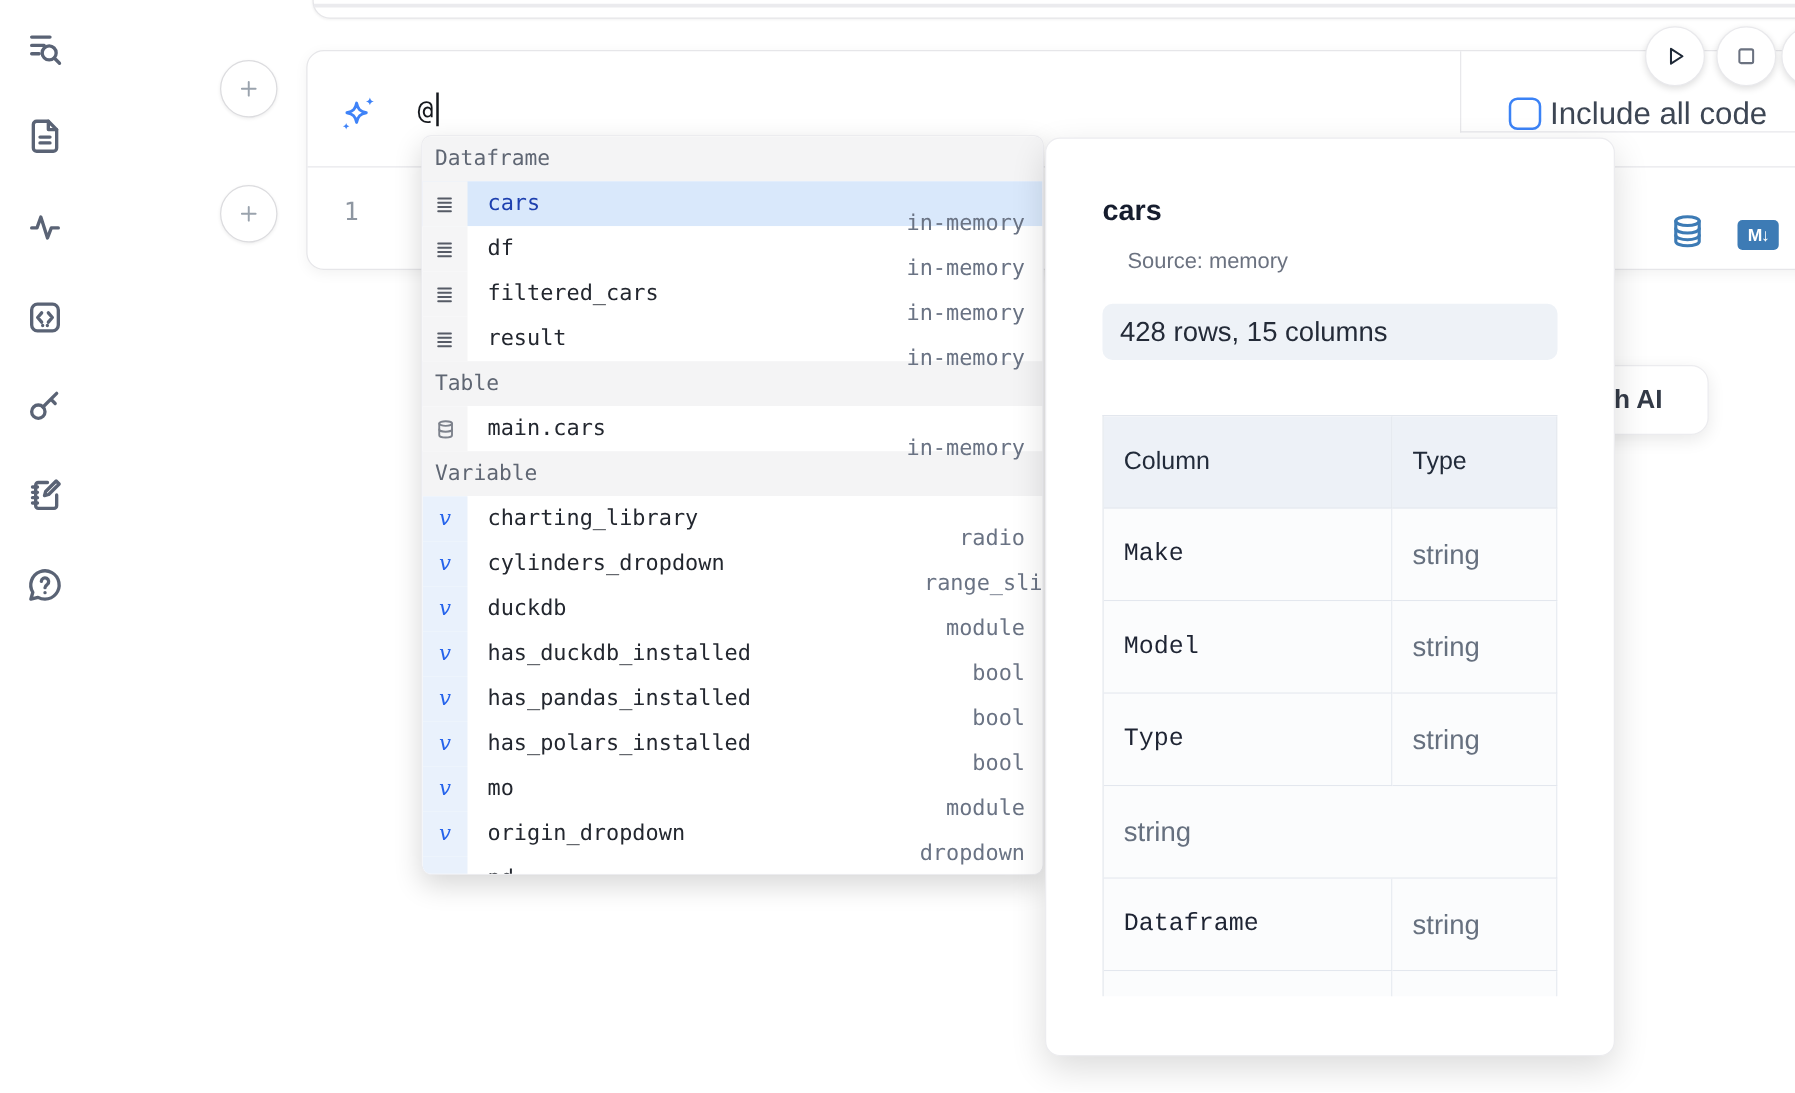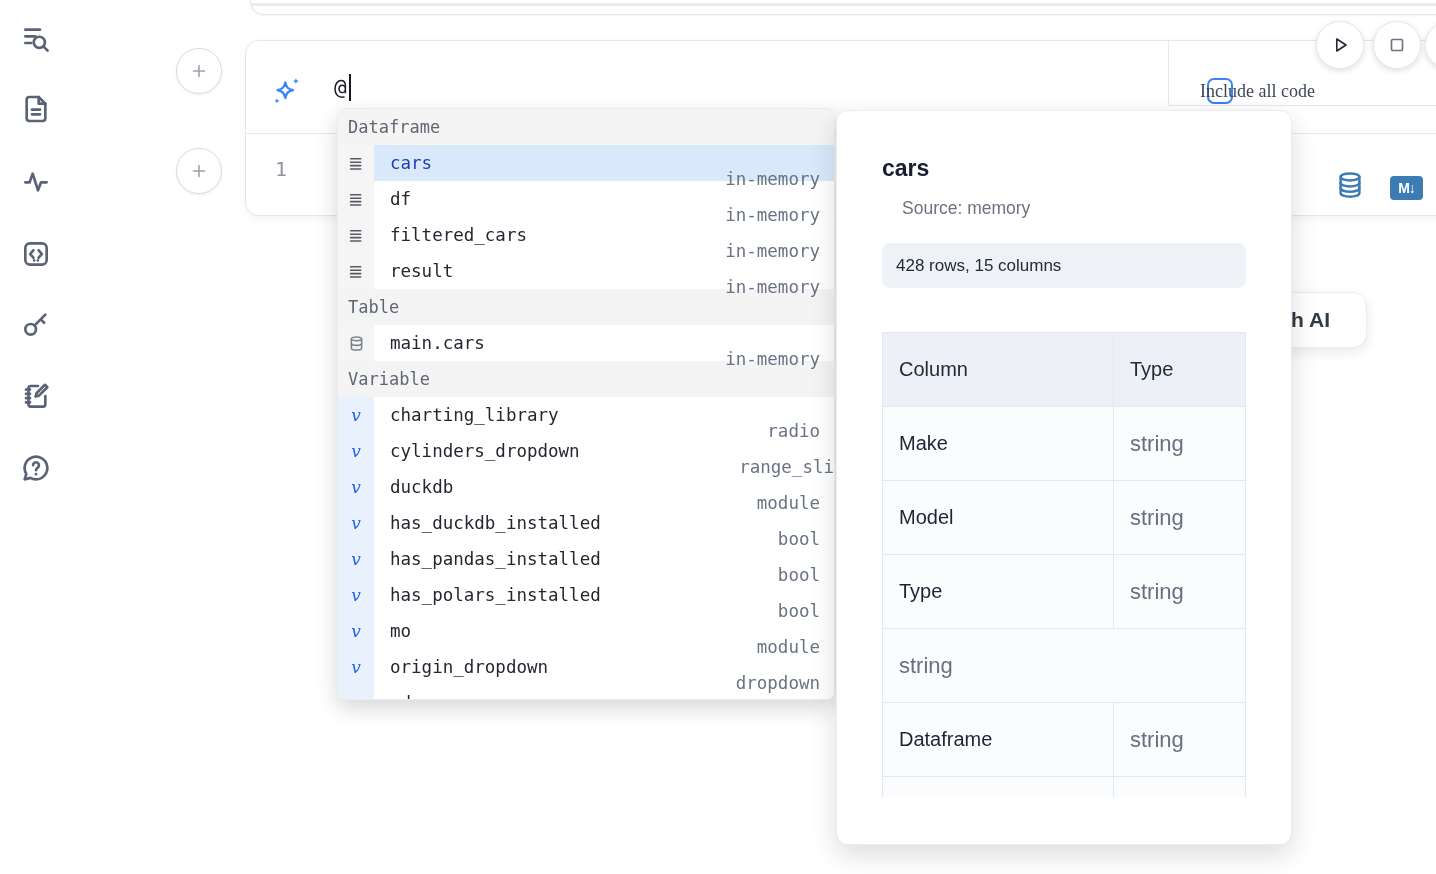--- a/index.html
+++ b/index.html
@@ -26,21 +26,21 @@
   .cell-card{position:absolute;left:245px;top:40px;right:-24px;height:174px;background:#fff;
     border:1px solid #e6e6e9;border-radius:14px 0 0 14px;box-shadow:0 3px 10px rgba(0,0,0,.05);z-index:1;}
   .cell-divider{position:absolute;left:0;right:0;top:92px;height:1px;background:#e8e8eb;}
   .include-box{position:absolute;left:922px;top:0;right:0;height:64px;
     border-left:1px solid #e8e8eb;border-bottom:1px solid #e8e8eb;}
   .sparkle{position:absolute;left:25px;top:34px;width:32px;height:32px;}
   .ai-input{position:absolute;left:88px;top:33px;font-size:21px;color:#15181d;display:flex;align-items:center;}
   .caret{display:inline-block;width:2px;height:27px;background:#15181d;margin-left:2px;}
   .checkbox{position:absolute;left:961px;top:37px;width:26px;height:26px;border:2px solid #3b82f6;
     border-radius:7px;background:#fff;box-sizing:border-box;cursor:pointer;}
-  .include-label{position:absolute;left:954px;top:37px;height:26px;line-height:26px;font-size:18px;color:#3d4654;font-family:Liberation Serif, serif;}
+  .include-label{position:absolute;left:994px;top:37px;height:26px;line-height:26px;font-size:25px;color:#3d4654;}
   .line-number{position:absolute;left:24px;top:116px;width:22px;text-align:center;font-size:20px;color:#8e96a1;}
   .code-area{position:absolute;left:60px;top:93px;right:0;bottom:0;}
   .db-icon{position:absolute;left:1089px;top:129px;width:30px;height:30px;cursor:pointer;}
   .db-icon svg{width:30px;height:30px;stroke:#3d7bb5;stroke-width:2;fill:none;stroke-linecap:round;}
   .md-badge{position:absolute;left:1144px;top:135px;width:33px;height:24px;background:#3d7bb5;border-radius:4px;
     color:#fff;font-weight:bold;font-size:14px;display:flex;align-items:center;justify-content:center;
     letter-spacing:-1px;cursor:pointer;}
 
   
   .circle-btn{position:absolute;top:21px;width:46px;height:46px;border-radius:50%;background:#fff;
@@ -64,30 +64,30 @@
   .tp{margin-left:auto;padding-right:14px;color:#6a7384;font-size:17.5px;white-space:nowrap;margin-top:32px;}
   .clip-right .tp{padding-right:0;}
 
   
   .panel{position:absolute;left:836px;top:110px;width:456px;height:735px;background:#fff;
     border:1px solid #ececef;border-radius:12px;box-shadow:0 10px 28px rgba(0,0,0,.14);
     overflow:hidden;z-index:6;box-sizing:border-box;}
   .p-title{margin:44px 0 0 45px;font-size:23px;font-weight:700;color:#161d2e;}
   .p-source{margin:16px 0 0 65px;font-size:17.5px;color:#6b7280;}
   .p-pill{margin:24px 45px 12px 45px;height:45px;line-height:45px;background:#eef2f7;border-radius:8px;
-    padding-left:14px;font-size:17px;color:#242b38;}
+    padding-left:14px;font-size:22px;color:#242b38;}
   .p-table{margin:44px 45px 0 45px;height:464px;overflow:hidden;border-left:1px solid #e3e7ee;
     border-top:1px solid #e3e7ee;}
   .trow{display:flex;}
   .tcell{box-sizing:border-box;border-right:1px solid #e3e7ee;border-bottom:1px solid #e3e7ee;
     height:74px;display:flex;align-items:center;padding-left:16px;background:#fbfcfd;}
   .thead .tcell{background:#edf1f7;font-size:20px;color:#222b3a;}
   .c1{width:231px;}
   .c2{flex:1;}
-  .tname{font-family:Liberation Sans, sans-serif;font-size:20px;color:#1e2433;}
+  .tname{font-family:Liberation Mono, monospace;font-size:20px;color:#1e2433;}
   .ttype{font-size:22px;color:#66707f;}
 
   
   .ai-card{position:absolute;left:1180px;top:292px;width:187px;height:56px;background:#fff;
     border:1px solid #ececef;border-radius:14px;box-shadow:0 4px 14px rgba(0,0,0,.09);z-index:4;
     display:flex;align-items:center;justify-content:flex-end;padding-right:36px;box-sizing:border-box;
     font-size:21px;font-weight:600;color:#333a47;cursor:pointer;}
 </style>
 </head>
 <body>

